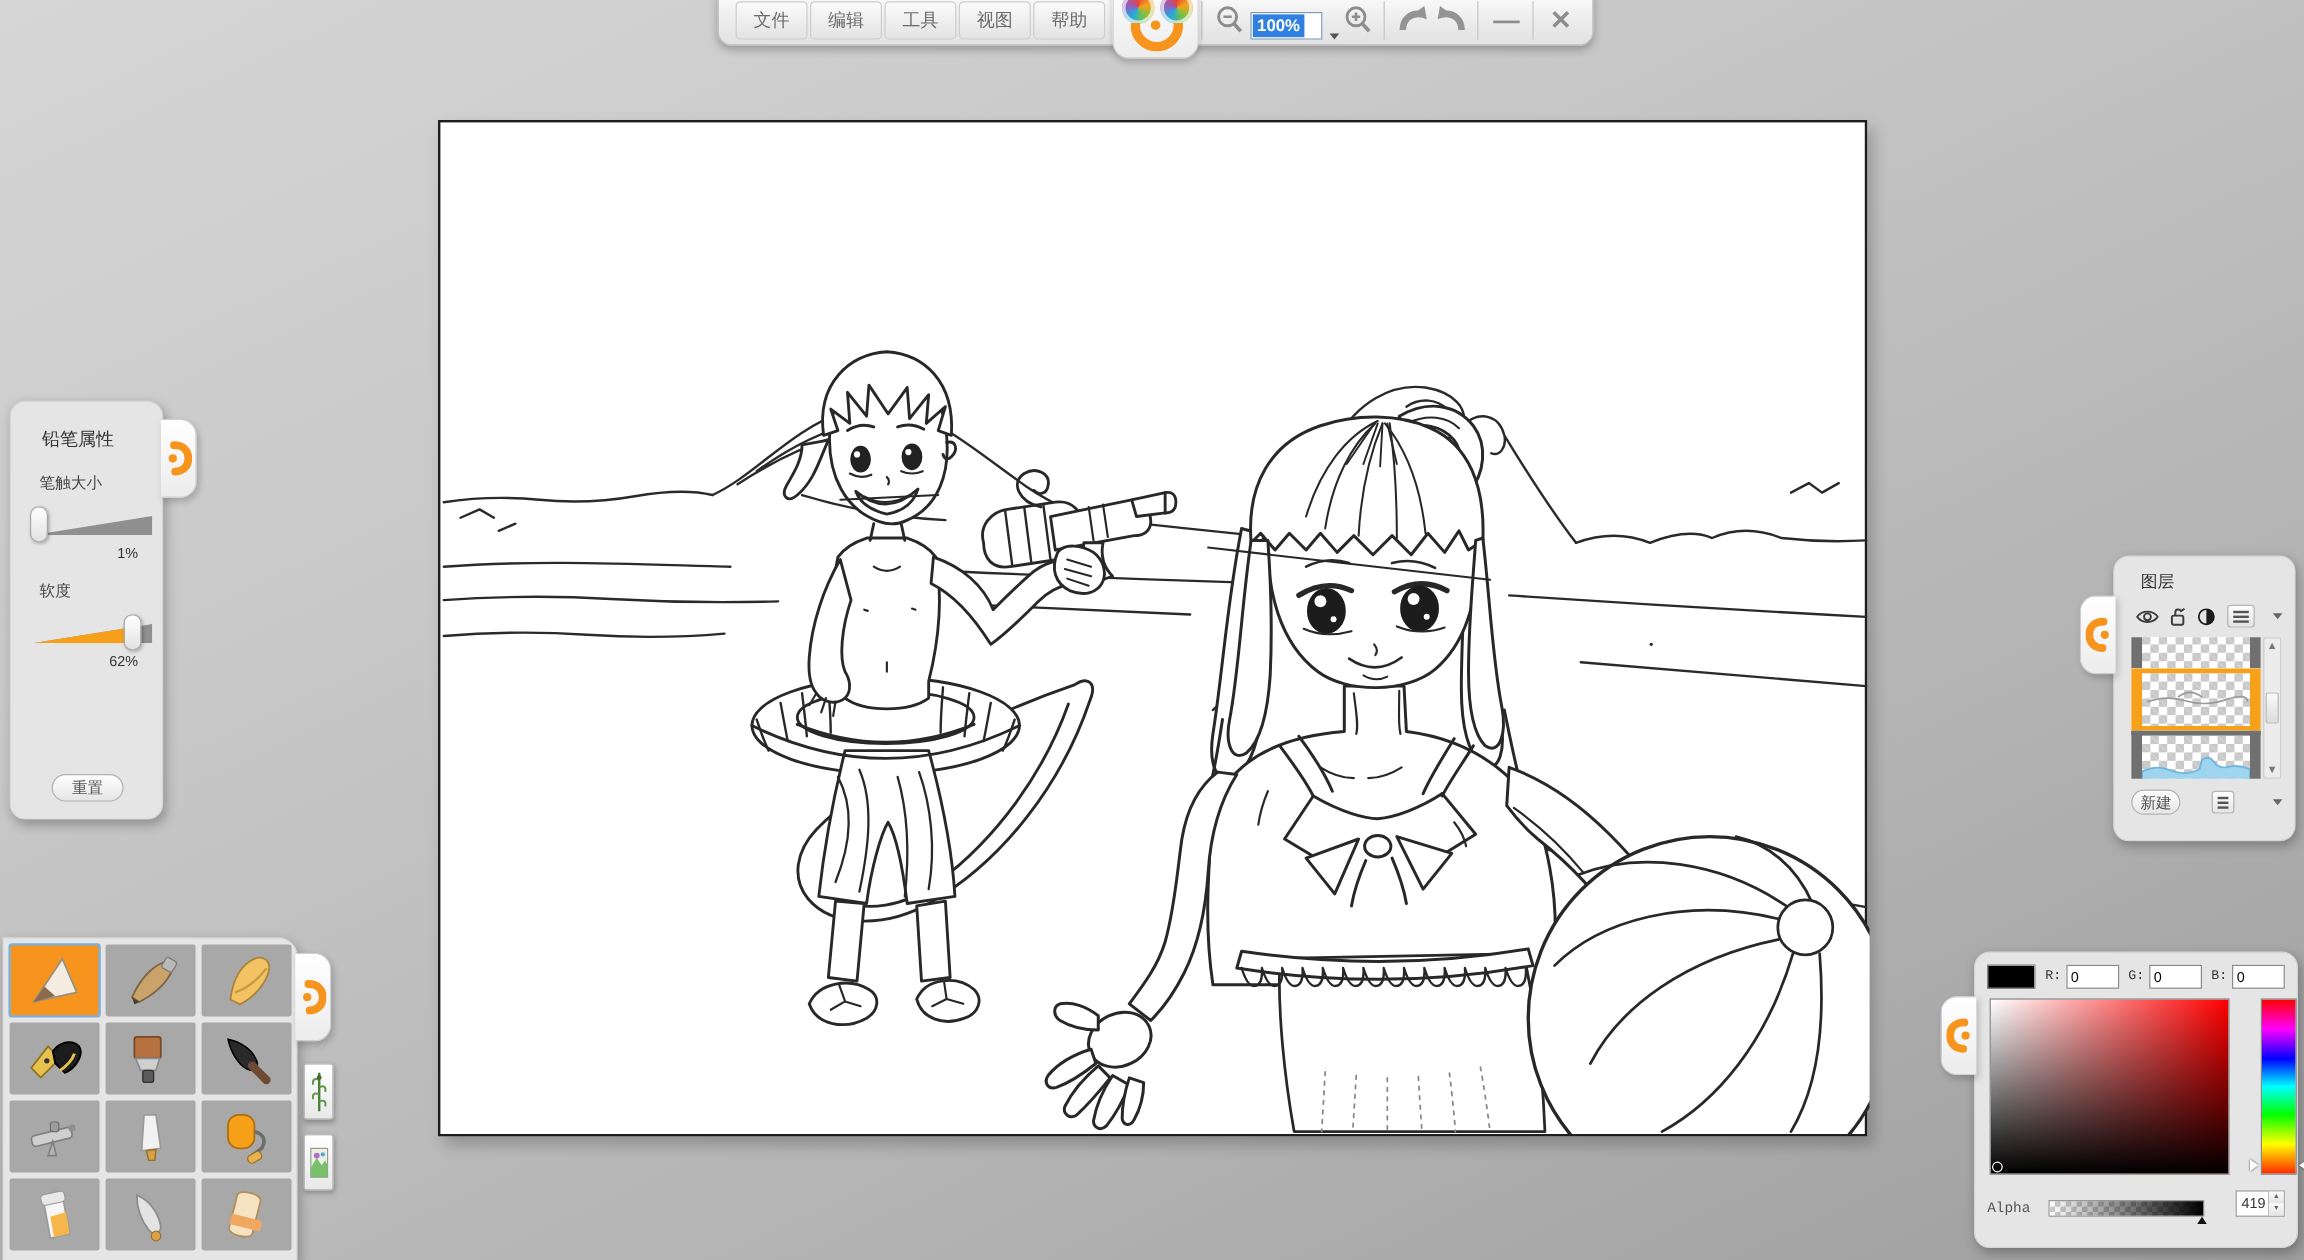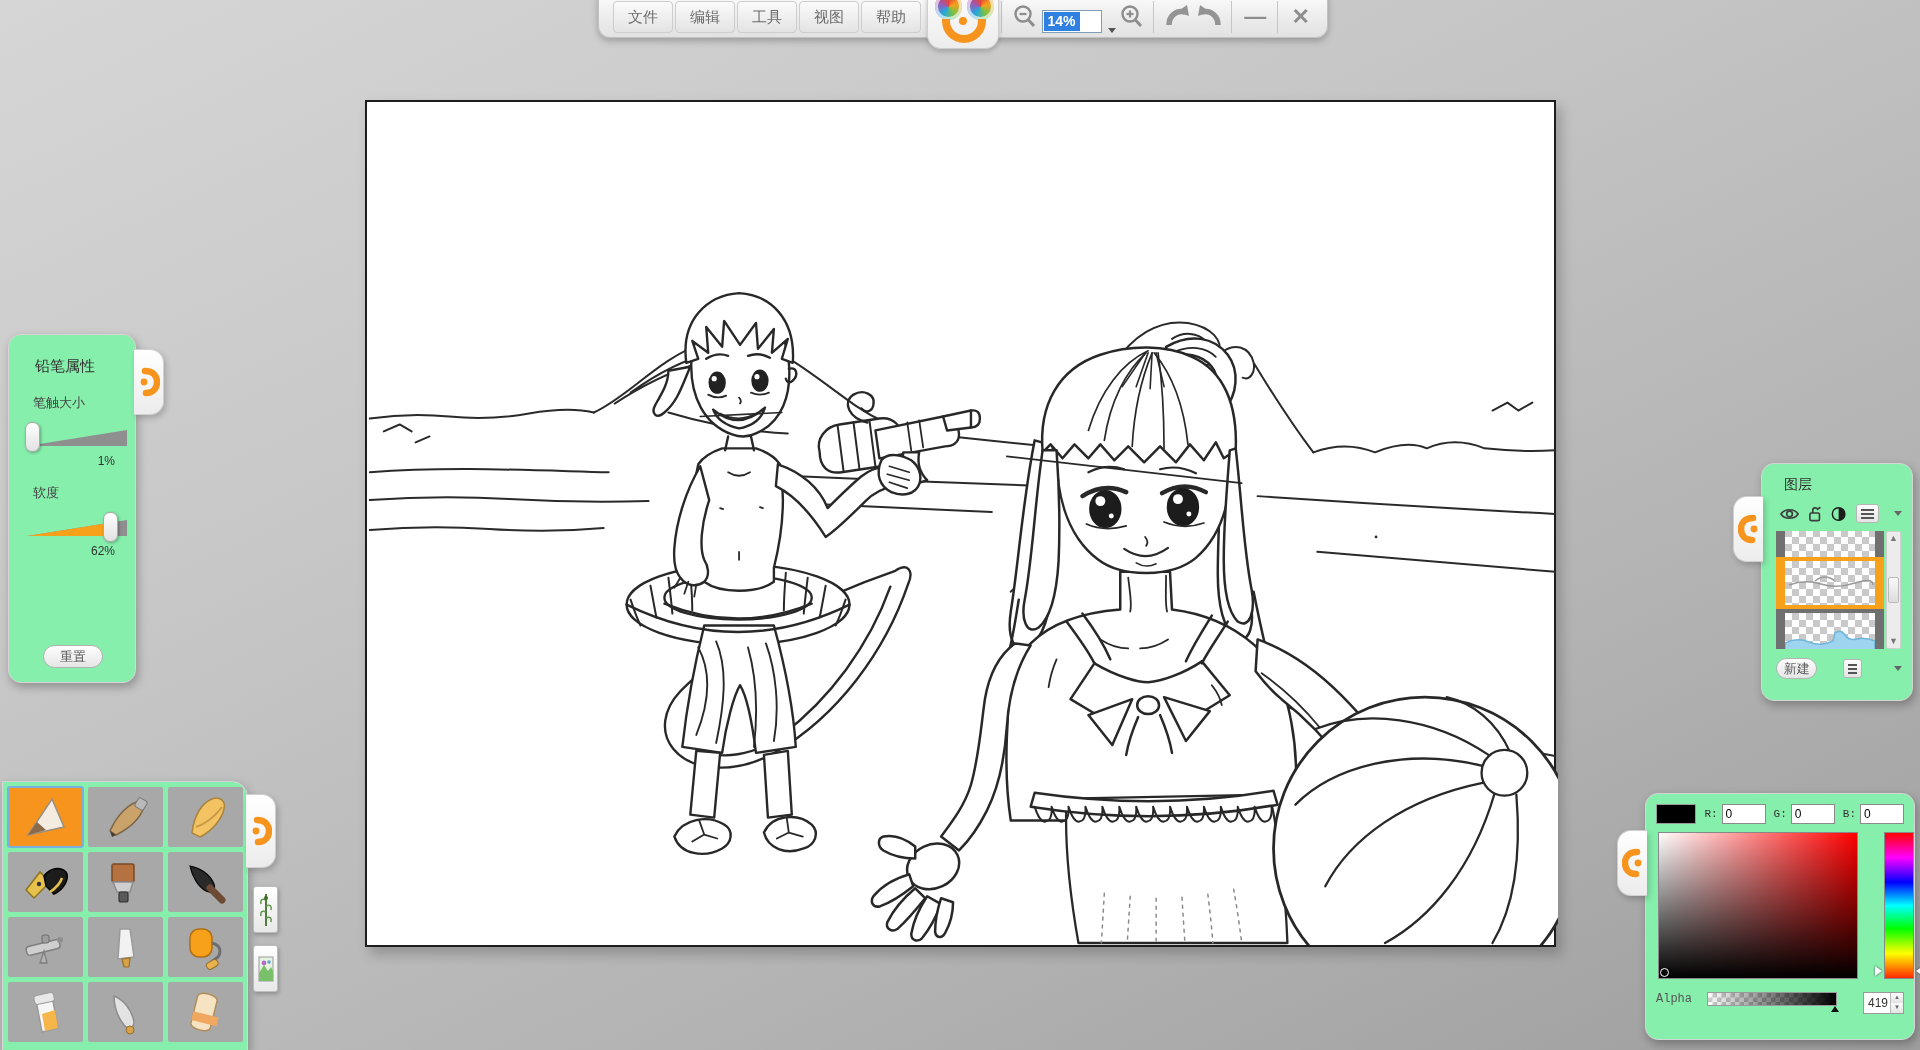--- a/index.html
+++ b/index.html
@@ -1,21 +1,21 @@
 <!DOCTYPE html>
 <html><head>
 <meta charset="utf-8">
 <style>
   * { margin:0; padding:0; box-sizing:border-box; }
   html,body { width:1920px; height:1050px; overflow:hidden;
     font-family:"Liberation Sans", sans-serif;
     background:linear-gradient(155deg,#d6d6d6 0%,#c7c7c7 35%,#b3b3b3 70%,#9e9e9e 100%); }
 
   
-  .panel { position:absolute; background:#86efac; border:1px solid #d5d5d5;
+  .panel { position:absolute; background:#e5e5e5; border:1px solid #d5d5d5;
     border-radius:13px; box-shadow:2px 4px 10px rgba(0,0,0,.28); }
   .curl-tab { position:absolute; width:30px; height:66px; background:linear-gradient(#ffffff,#ececec);
     border:1px solid #d0d0d0; display:flex; align-items:center; justify-content:center;
     box-shadow:2px 3px 6px rgba(0,0,0,.2); }
   .curl-tab.right { border-radius:0 14px 14px 0; border-left:none; }
   .curl-tab.left  { border-radius:14px 0 0 14px; border-right:none; }
 
   
   .toolbar { position:absolute; left:598px; top:-12px; width:730px; height:50px;
     background:linear-gradient(#ffffff,#e9e9e9 70%,#e2e2e2);
@@ -111,21 +111,21 @@
   .sv-marker { position:absolute; left:4px; top:136px; width:9px; height:9px; border:1.5px solid #fff;
     border-radius:50%; box-shadow:0 0 1px #000; }
   .hue-bar { position:absolute; left:228px; top:0; width:30px; height:147px; border:1px solid #888;
     background:linear-gradient(#ff0000,#ff00ff 17%,#0000ff 34%,#00ffff 50%,#00ff00 66%,#ffff00 83%,#ff2a00); }
   .hue-mark-l { position:absolute; left:219px; top:134px; width:0; height:0;
     border-top:5px solid transparent; border-bottom:5px solid transparent; border-left:7px solid #fdfdfd;
     filter:drop-shadow(0 0 1px #444); }
   .hue-mark-r { position:absolute; left:260px; top:134px; width:0; height:0;
     border-top:5px solid transparent; border-bottom:5px solid transparent; border-right:7px solid #fdfdfd;
     filter:drop-shadow(0 0 1px #444); }
-  .alpha-row { position:absolute; left:10px; top:198px; right:10px; display:flex; align-items:flex-start;gap:12px; }
+  .alpha-row { position:absolute; left:10px; top:198px; right:10px; display:flex; align-items:flex-end;gap:12px; }
   .alpha-label { font-size:12px; color:#555; font-family:"Liberation Mono", monospace; width:44px; }
   .alpha-slider { position:relative; width:146px; height:14px; border:1px solid #999; }
   .alpha-grad { position:absolute; inset:0; background:linear-gradient(to right,rgba(0,0,0,0),#000); }
   .alpha-mark { position:absolute; right:-3px; bottom:-7px; width:0; height:0;
     border-left:4px solid transparent; border-right:4px solid transparent; border-bottom:6px solid #111; }
   .spinner { margin-left:14px; width:46px; height:22px; border:1px solid #9a9a9a; background:#fff;
     display:flex; align-items:center; }
   .spinner span { flex:1; font-size:12px; text-align:right; padding-right:2px; color:#333; }
   .spin-btns { width:13px; height:100%; border-left:1px solid #bbb; display:flex; flex-direction:column; }
   .spin-btns b { flex:1; font-size:6px; color:#666; text-align:center; line-height:9px; background:linear-gradient(#fbfbfb,#e3e3e3); }
@@ -152,21 +152,21 @@
 
   <div class="tb-btn">
     <svg width="26" height="26" viewBox="0 0 26 26">
       <circle cx="11" cy="10" r="7.5" fill="none" stroke="#8d8d8d" stroke-width="2.4"></circle>
       <line x1="7.5" y1="10" x2="14.5" y2="10" stroke="#8d8d8d" stroke-width="2.2"></line>
       <line x1="16.5" y1="16" x2="22" y2="22" stroke="#8d8d8d" stroke-width="3"></line>
     </svg>
   </div>
 
   <div class="zoom-box">
-    <span class="zoom-sel">14%</span>
+    <span class="zoom-sel">100%</span>
   </div>
   <div class="caret"></div>
 
   <div class="tb-btn">
     <svg width="26" height="26" viewBox="0 0 26 26">
       <circle cx="11" cy="10" r="7.5" fill="none" stroke="#8d8d8d" stroke-width="2.4"></circle>
       <line x1="7.5" y1="10" x2="14.5" y2="10" stroke="#8d8d8d" stroke-width="2.2"></line>
       <line x1="11" y1="6.5" x2="11" y2="13.5" stroke="#8d8d8d" stroke-width="2.2"></line>
       <line x1="16.5" y1="16" x2="22" y2="22" stroke="#8d8d8d" stroke-width="3"></line>
     </svg>

